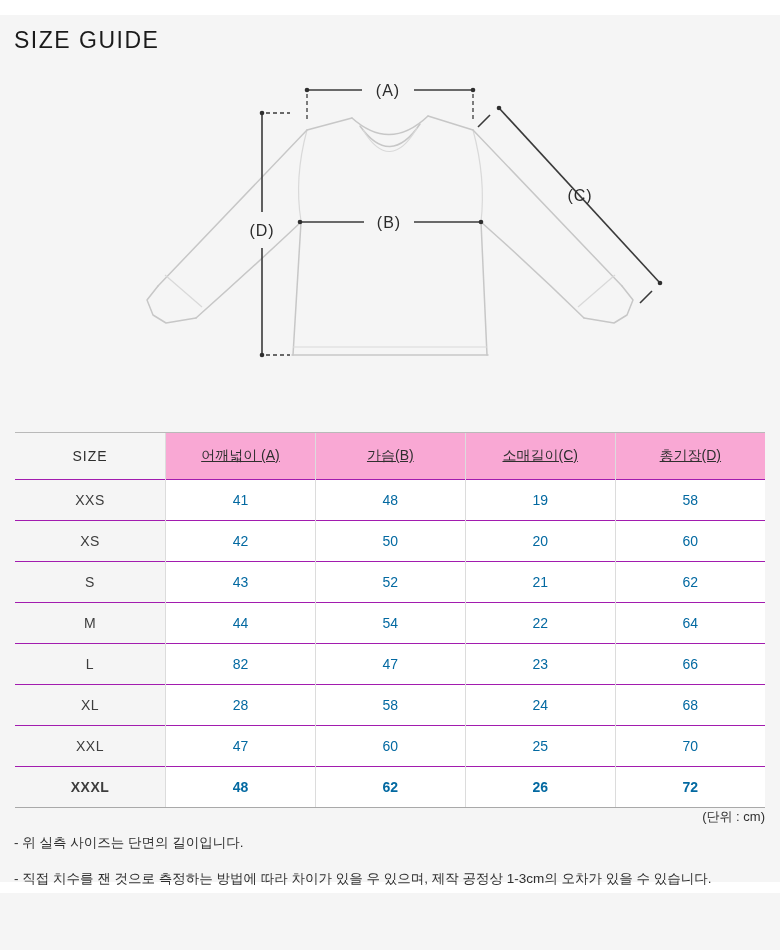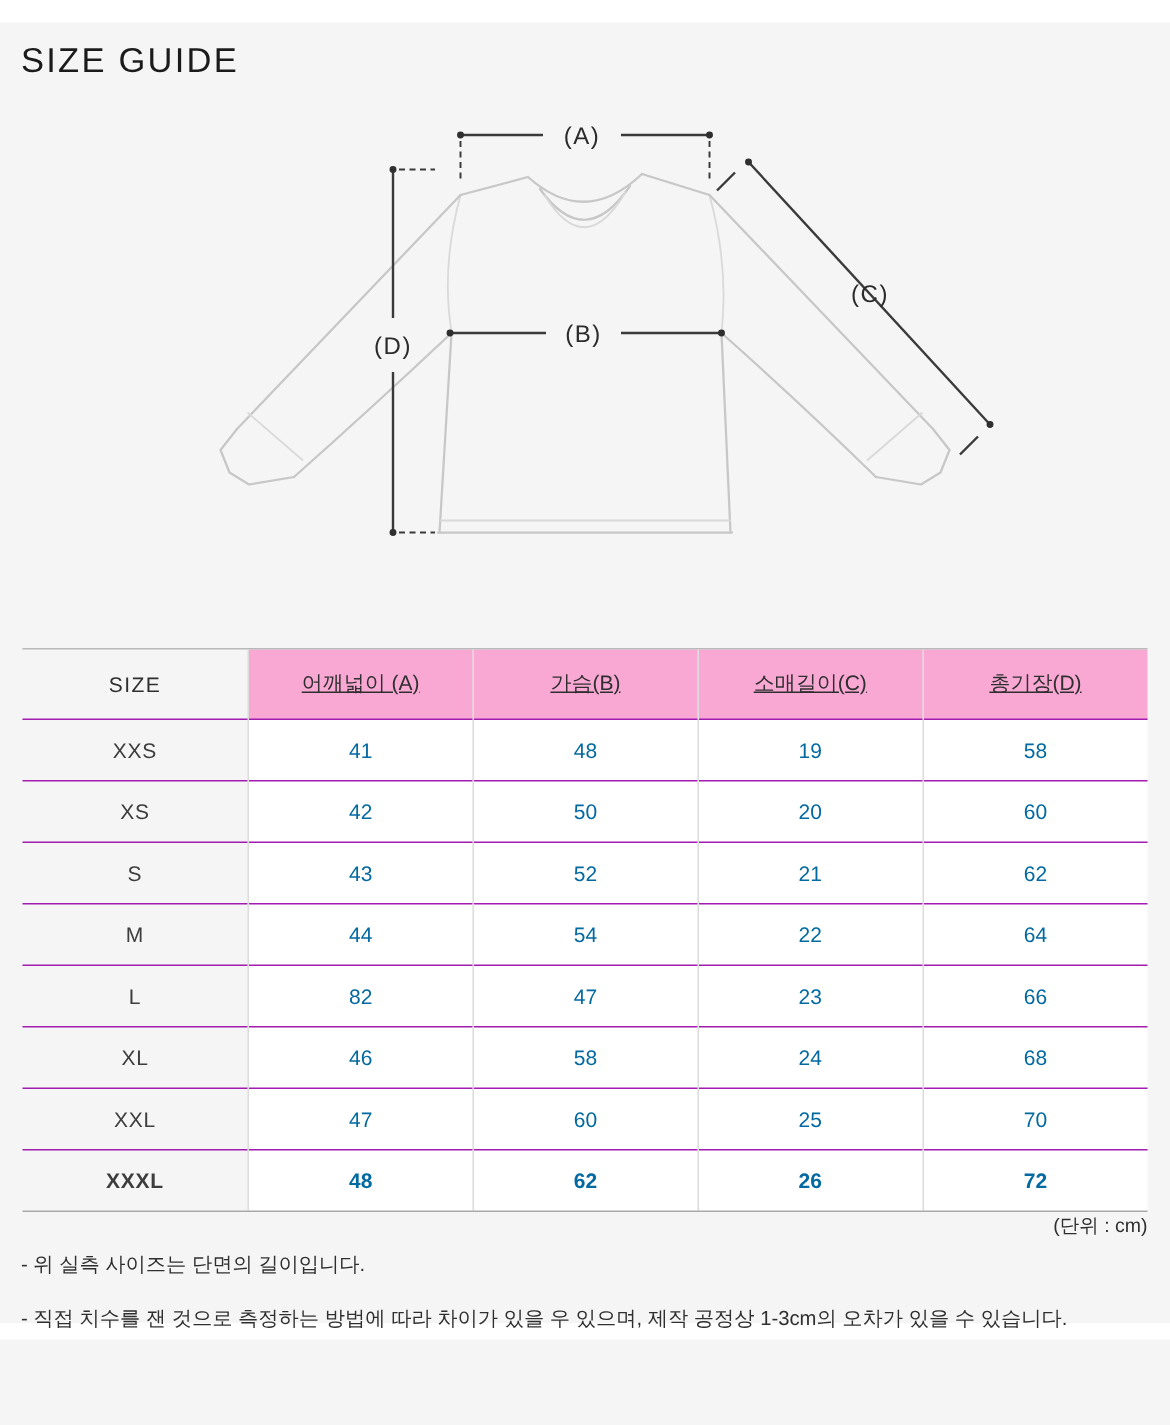--- a/index.html
+++ b/index.html
@@ -155,21 +155,21 @@
       </tr>
       <tr>
         <td class="size-cell">L</td>
         <td class="data-cell">82</td>
         <td class="data-cell">47</td>
         <td class="data-cell">23</td>
         <td class="data-cell">66</td>
       </tr>
       <tr>
         <td class="size-cell">XL</td>
-        <td class="data-cell">46</td>
+        <td class="data-cell">28</td>
         <td class="data-cell">58</td>
         <td class="data-cell">24</td>
         <td class="data-cell">68</td>
       </tr>
       <tr>
         <td class="size-cell">XXL</td>
         <td class="data-cell">47</td>
         <td class="data-cell">60</td>
         <td class="data-cell">25</td>
         <td class="data-cell">70</td>

